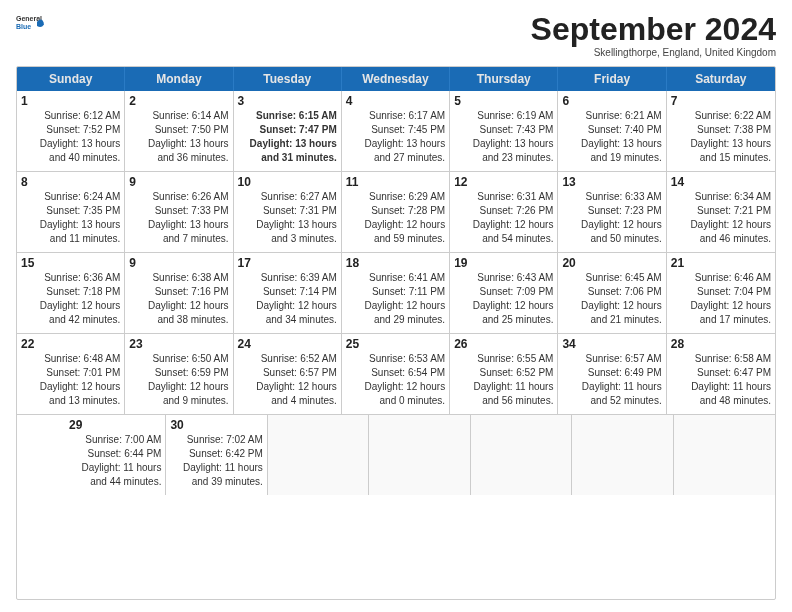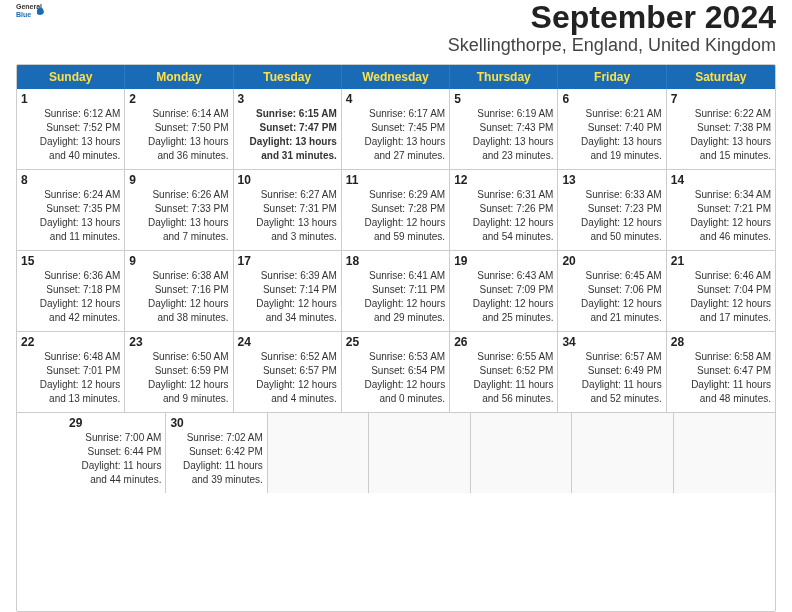--- a/index.html
+++ b/index.html
@@ -6,21 +6,21 @@
     body {
       width: 792px;
       height: 612px;
       font-family: Arial, sans-serif;
       background: #fff;
       overflow: hidden;
     }
     .page {
       width: 792px;
       height: 612px;
-      padding: 0 16px;
+      padding: 12px 16px;
       display: flex;
       flex-direction: column;
     }
     .header {
       display: flex;
       justify-content: space-between;
       align-items: flex-start;
       margin-bottom: 8px;
     }
     .logo {
@@ -35,37 +35,37 @@
     .header-right {
       text-align: right;
     }
     .month-title {
       font-size: 32px;
       font-weight: bold;
       color: #222;
       line-height: 1.1;
     }
     .location {
-      font-size: 18px;
+      font-size: 10px;
       color: #444;
     }
     .calendar {
       flex: 1;
       border: 1px solid #ccc;
       border-radius: 2px;
       overflow: hidden;
     }
     .cal-header {
       display: grid;
       grid-template-columns: repeat(7, 1fr);
       background: #1a6bb5;
     }
     .cal-header-cell {
       padding: 5px 4px;
-      color: #fde047;
+      color: #e5e5e5;
       font-size: 12px;
       font-weight: bold;
       text-align: center;
       border-right: 1px solid #2a7bc5;
     }
     .cal-header-cell:last-child { border-right: none; }
     .cal-body {
       display: flex;
       flex-direction: column;
     }

